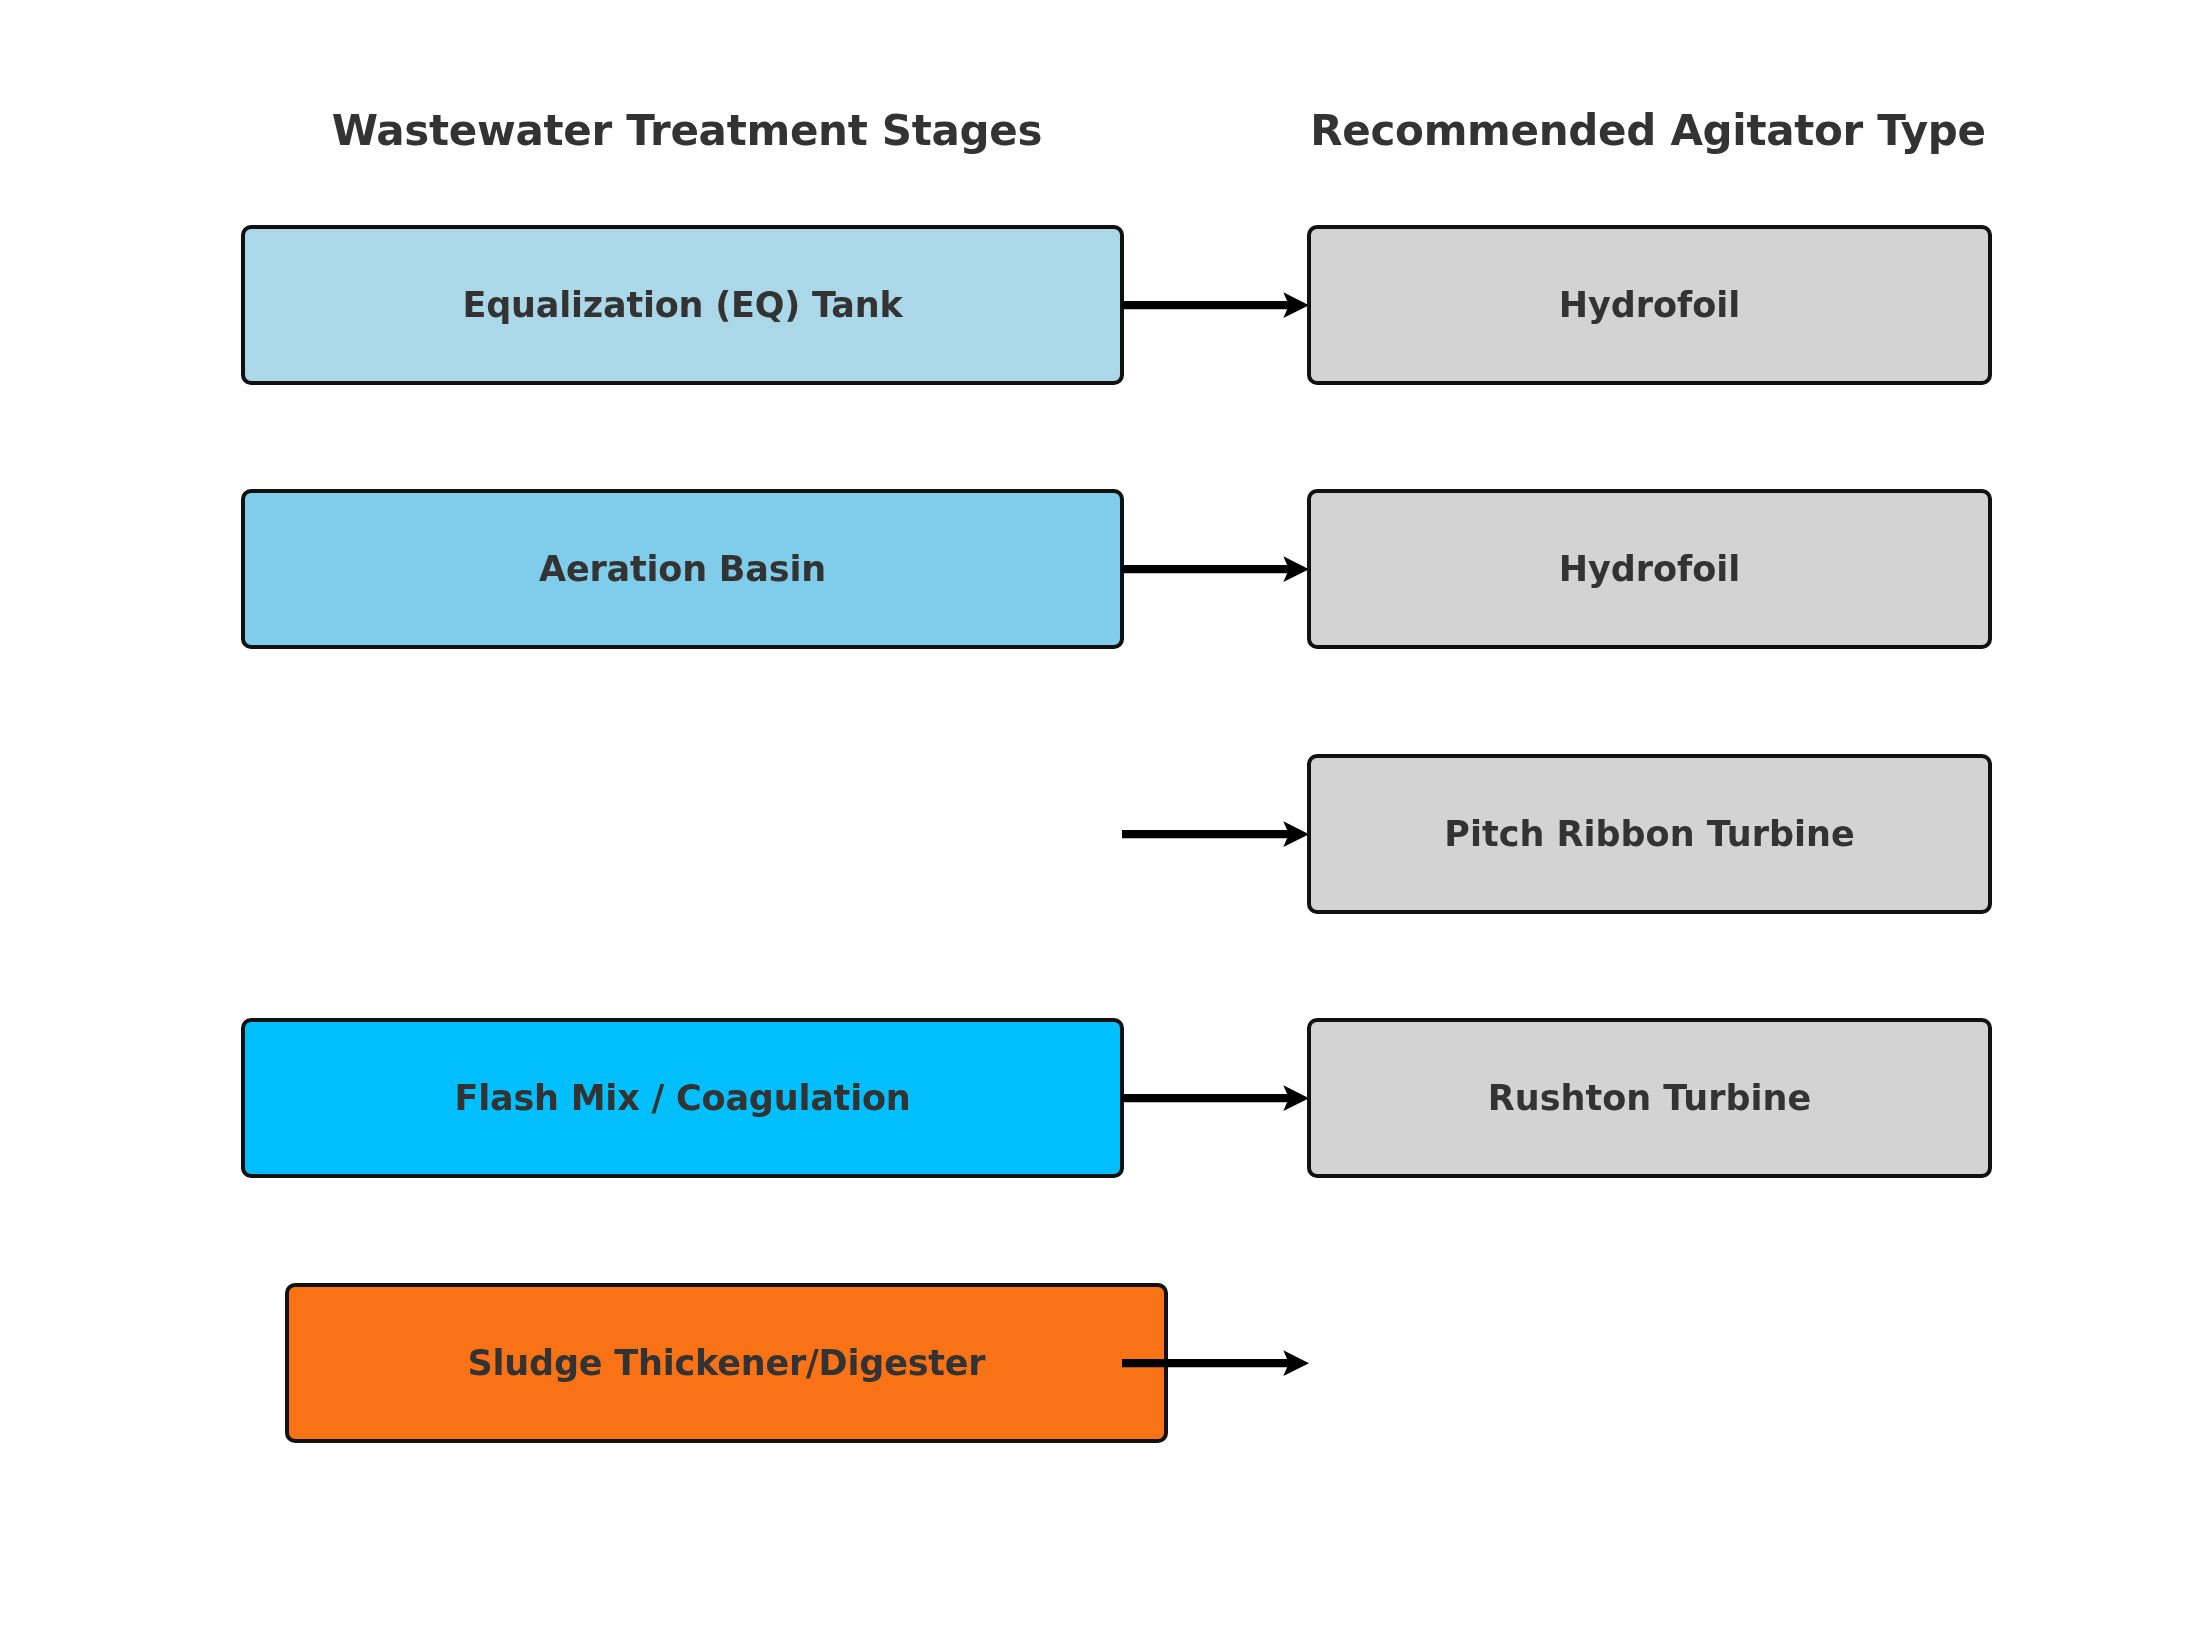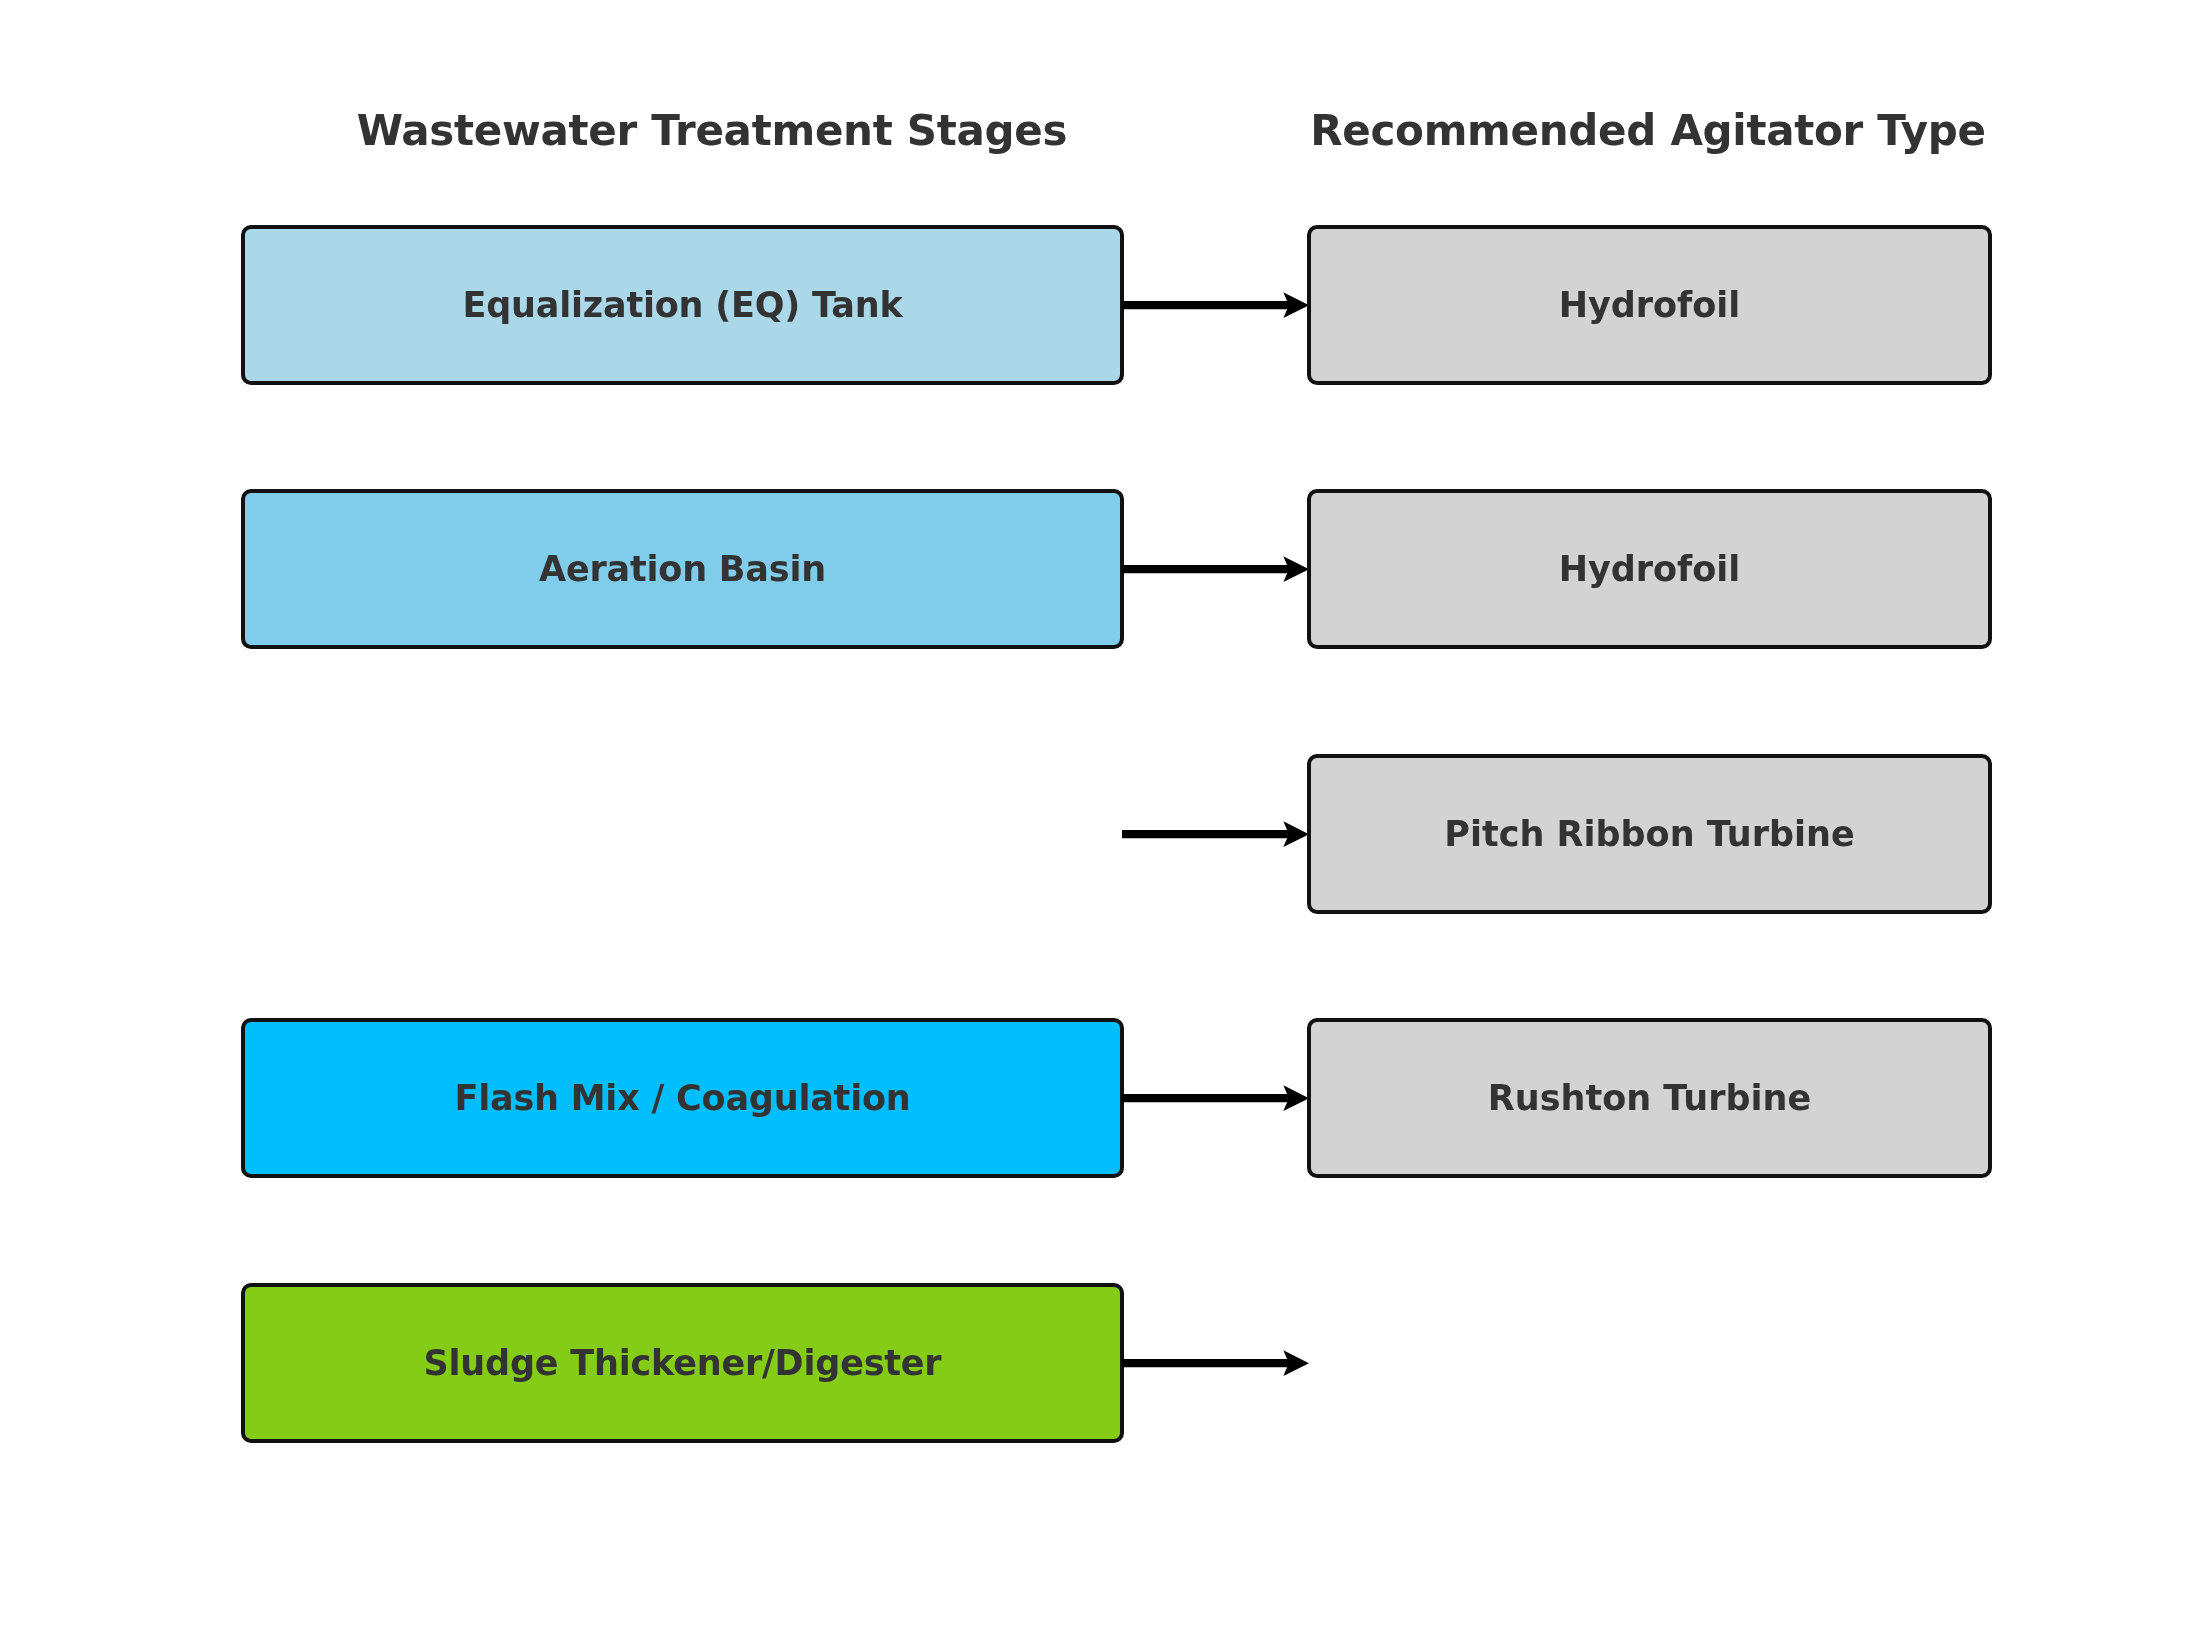--- a/index.html
+++ b/index.html
@@ -26,21 +26,21 @@
     position: absolute;
     font-family: "DejaVu Sans", sans-serif;
     font-weight: bold;
     font-size: 42px;
     color: #333333;
     letter-spacing: -0.3px;
     white-space: nowrap;
     text-align: center;
     transform: translateX(-50%);
   }
-  #header-left  { left: 712px;  top: 106px; }
+  #header-left  { left: 687px;  top: 106px; }
   #header-right { left: 1648px; top: 106px; }
 
   
   .row {
     position: absolute;
     left: 0;
     width: 2204px;
     height: 160px;
   }
 
@@ -156,21 +156,21 @@
         <line x1="0" y1="10" x2="192" y2="10" stroke="#000000" stroke-width="9"></line>
         <polygon points="204,10 176,24 182,10 176,-4" fill="#000000"></polygon>
       </svg>
     </div>
     <div class="node node-right" style="border-color: rgb(17, 17, 17); background: rgb(211, 211, 211);">
       <span class="node-label" style="color: rgb(51, 51, 51);">Rushton Turbine</span>
     </div>
   </div>
 
   <div class="row" style="top:1283px;">
-    <div class="node node-left" style="background: #84cc16; border-color: rgb(17, 17, 17);">
+    <div class="node node-left" style="background: #f97316; border-color: rgb(17, 17, 17); margin-left: 44px;">
       <span class="node-label" style="color: rgb(51, 51, 51);">Sludge Thickener/Digester</span>
     </div>
     <div class="connector">
       <svg width="187" height="18.4" viewBox="0 0 204 20" xmlns="http://www.w3.org/2000/svg">
         <line x1="0" y1="10" x2="192" y2="10" stroke="#000000" stroke-width="9"></line>
         <polygon points="204,10 176,24 182,10 176,-4" fill="#000000"></polygon>
       </svg>
     </div>
   </div>
 

